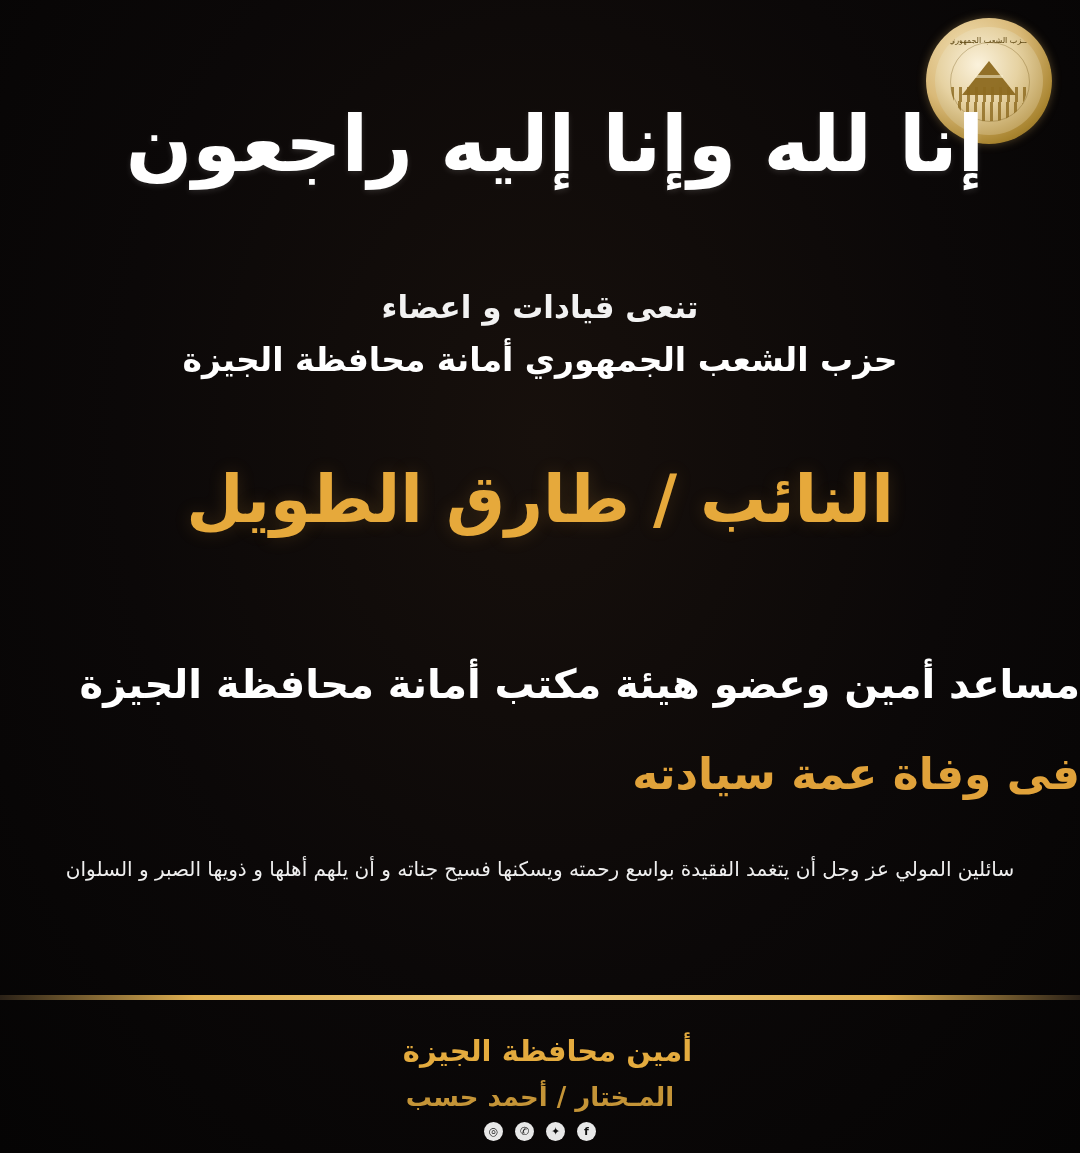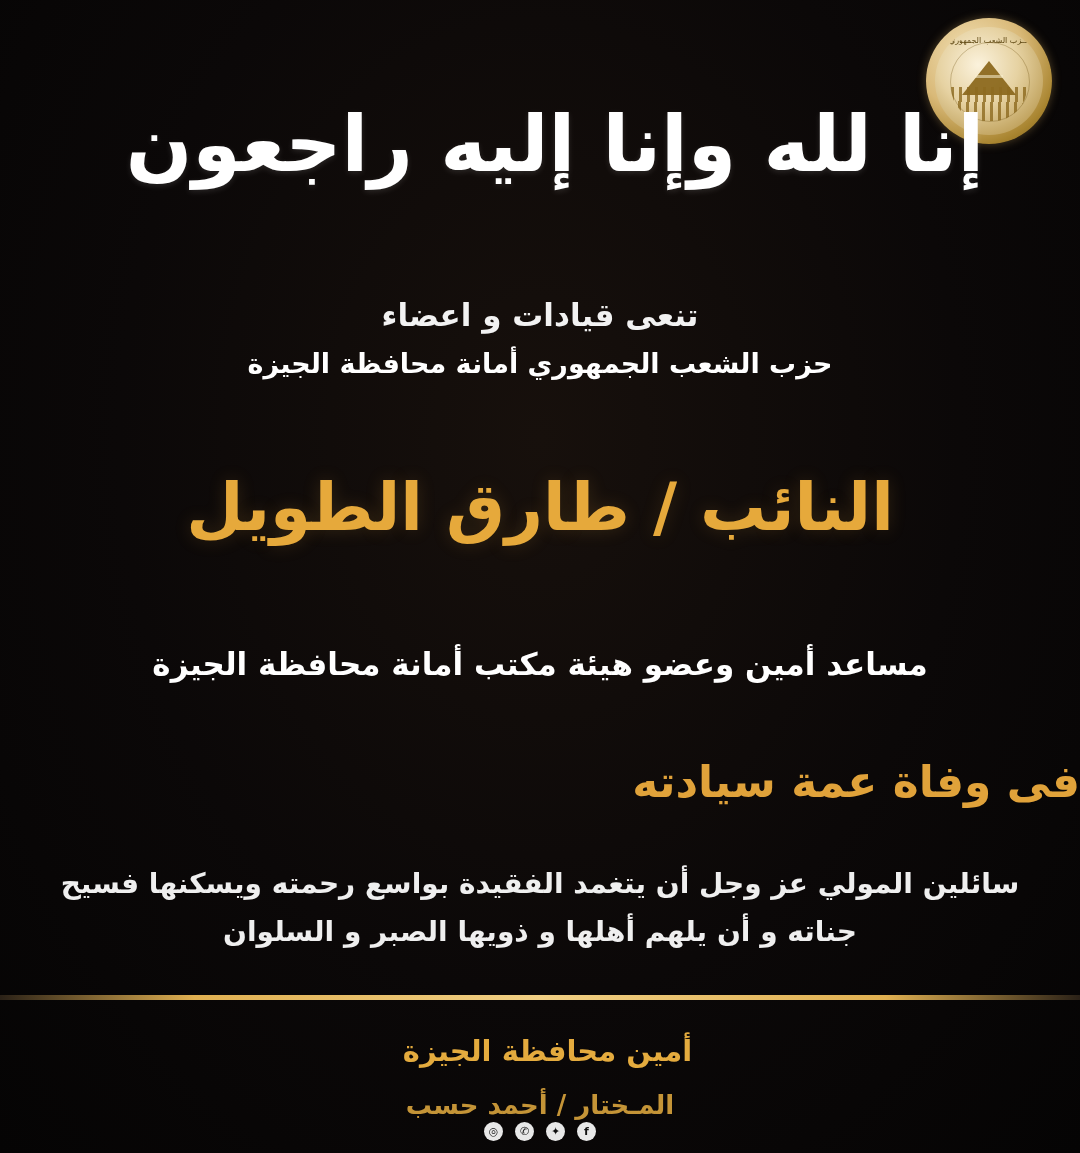--- a/index.html
+++ b/index.html
@@ -118,72 +118,72 @@
     margin-left: 30px;
   }
 
   
   .block {
     position: absolute;
     left: 0;
     right: 0;
     text-align: center;
     direction: rtl;
-    margin-top: 8px;
   }
   .lead1 {
     top: 284px;
     color: #f2f2f2;
     font-size: 31px;
     font-weight: bold;
     line-height: 1.5;
   }
   .lead2 {
     top: 336px;
     color: #ffffff;
-    font-size: 27px;
+    font-size: 33px;
     font-weight: bold;
     line-height: 1.45;
   }
   .name {
     top: 460px;
     color: #e3a83c;
     color: #e6a93b;
     font-size: 66px;
     font-weight: bold;
     line-height: 1.2;
     letter-spacing: -1px;
     text-shadow: 0 0 18px rgba(220,160,60,.18);
   }
   .role1 {
     top: 600px;
     color: #ffffff;
     font-size: 37px;
     font-weight: bold;
   }
   .role2 {
-    top: 635px;
-    color: #ffffff;
-    font-size: 31px;
+    top: 656px;
+    color: #ffffff;
+    font-size: 40px;
     font-weight: bold;
     line-height: 1.4;
+    text-align: right;
   }
   .reason {
     top: 748px;
     color: #e0a23a;
     font-size: 44px;
     font-weight: bold;
     letter-spacing: 0px;
     text-align: right;
   }
   .prayer {
     top: 852px;
     color: #efefef;
-    font-size: 28px;
-    font-weight: bold;
+    font-size: 20px;
+    font-weight: normal;
     line-height: 1.7;
     padding: 0 42px;
   }
 
   
   .divider {
     position: absolute;
     left: 0;
     right: 0;
     top: 995px;
@@ -204,21 +204,21 @@
     color: #e4ab3e;
     font-size: 29px;
     font-weight: bold;
     line-height: 1.5;
     margin-left: 15px;
   }
   .footer .f2 {
     color: #cf9c3a;
     font-size: 26px;
     font-weight: bold;
-    margin-top: 16px;
+    margin-top: 8px;
     letter-spacing: 1px;
     opacity: .95;
   }
 
   
   .social {
     position: absolute;
     left: 0;
     right: 0;
     top: 1122px;

